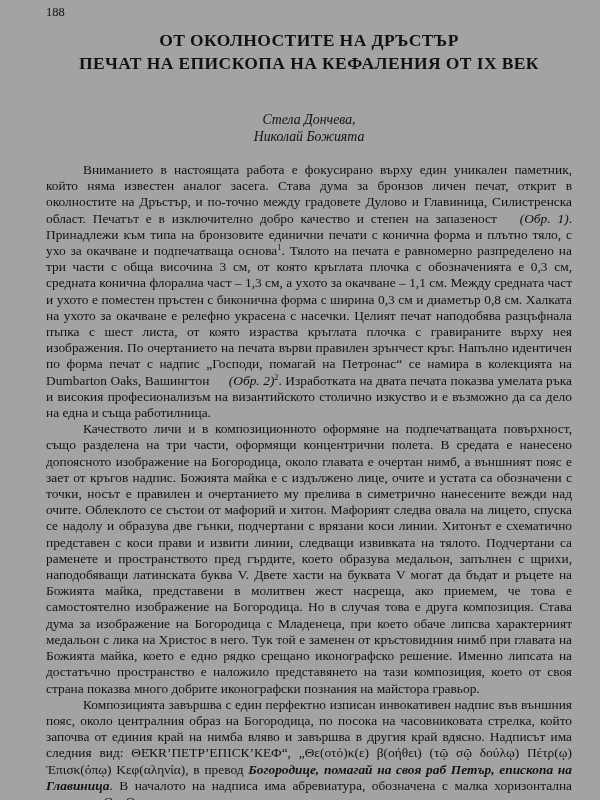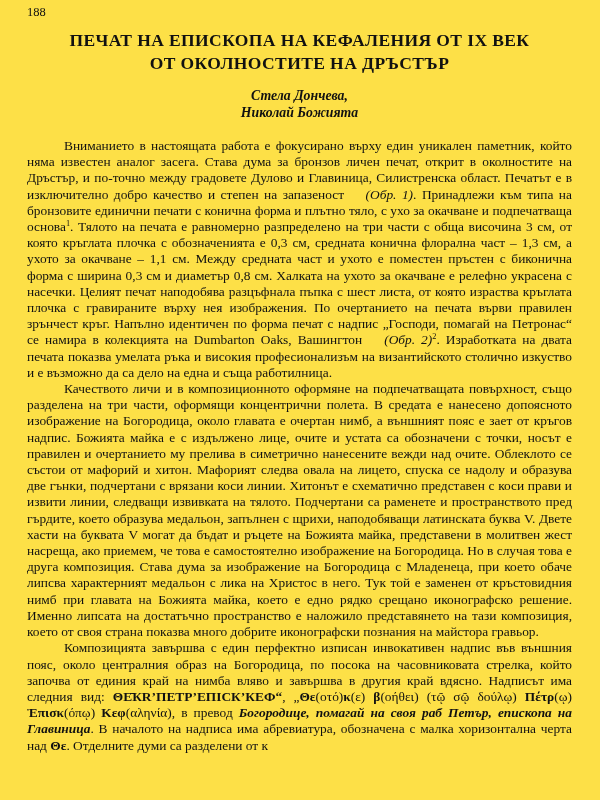--- a/index.html
+++ b/index.html
@@ -1,72 +1,71 @@
 <!DOCTYPE html>
 <html lang="bg"><head>
 <meta charset="utf-8">
 <style>
   html,body{margin:0;padding:0;background:#e8e8e8;}
   .page{
     position:relative;
     width:600px;height:800px;
     margin:0 auto;
-    background:#fde047;
+    background:#a3a3a3;
     color:#111111;
     font-family:"Liberation Serif","DejaVu Serif",serif;
     overflow:hidden;
     box-sizing:border-box;
-    padding:5px 28px 0 27px;
+    padding:5px 28px 0 46px;
   }
   .page-number{
     font-size:12.5px;
     line-height:15px;
     text-align:left;
   }
   .title{
     margin-top:9px;
     text-align:center;
     font-weight:700;
     font-size:17.5px;
     line-height:23px;
     letter-spacing:0.4px;
   }
   .authors{
-    margin-top:12px;
+    margin-top:36px;
     text-align:center;
     font-style:italic;
     font-size:13.8px;
     line-height:17px;
-    font-weight:bold;
   }
   .body{
     margin-top:17px;
     font-size:13.4px;
     line-height:16.2px;
     text-align:justify;
   }
   .body p{
     margin:0;
     text-indent:37px;
   }
   .i{font-style:italic;margin-left:16px;}
-  .b{font-weight:700;}
+  .b{font-weight:400;}
   .bi{font-weight:700;font-style:italic;}
   sup{font-size:0.62em;line-height:0;}
 </style>
 </head>
 <body>
 
 <div class="page">
 
   <div class="page-number">188</div>
 
   <div class="title">
+    <div>ОТ ОКОЛНОСТИТЕ НА ДРЪСТЪР</div>
     <div>ПЕЧАТ НА ЕПИСКОПА НА КЕФАЛЕНИЯ ОТ IX ВЕК</div>
-    <div>ОТ ОКОЛНОСТИТЕ НА ДРЪСТЪР</div>
   </div>
 
   <div class="authors">
     <div>Стела Дончева,</div>
     <div>Николай Божията</div>
   </div>
 
   <div class="body">
     <p><span>Вниманието в настоящата работа е фокусирано върху един уникален паметник, който няма известен аналог засега. Става дума за бронзов личен печат, открит в околностите на Дръстър, и по-точно между градовете Дулово и Главиница, Силистренска област. Печатът е в изключително добро качество и степен на запазеност </span><span class="i">(Обр. 1)</span><span>. Принадлежи към типа на бронзовите единични печати с конична форма и плътно тяло, с ухо за окачване и подпечатваща основа</span><sup>1</sup><span>. Тялото на печата е равномерно разпределено на три части с обща височина 3 см, от която кръглата плочка с обозначенията е 0,3 см, средната конична флорална част – 1,3 см, а ухото за окачване – 1,1 см. Между средната част и ухото е поместен пръстен с биконична форма с ширина 0,3 см и диаметър 0,8 см. Халката на ухото за окачване е релефно украсена с насечки. Целият печат наподобява разцъфнала пъпка с шест листа, от която израства кръглата плочка с гравираните върху нея изображения. По очертанието на печата върви правилен зрънчест кръг. Напълно идентичен по форма печат с надпис „Господи, помагай на Петронас“ се намира в колекцията на Dumbarton Oaks, Вашингтон </span><span class="i">(Обр. 2)</span><sup>2</sup><span>. Изработката на двата печата показва умелата ръка и високия професионализъм на византийското столично изкуство и е възможно да са дело на една и съща работилница.</span></p>
     <p><span>Качеството личи и в композиционното оформяне на подпечатващата повърхност, също разделена на три части, оформящи концентрични полета. В средата е нанесено допоясното изображение на Богородица, около главата е очертан нимб, а външният пояс е зает от кръгов надпис. Божията майка е с издължено лице, очите и устата са обозначени с точки, носът е правилен и очертанието му прелива в симетрично нанесените вежди над очите. Облеклото се състои от мафорий и хитон. Мафорият следва овала на лицето, спуска се надолу и образува две гънки, подчертани с врязани коси линии. Хитонът е схематично представен с коси прави и извити линии, следващи извивката на тялото. Подчертани са раменете и пространството пред гърдите, което образува медальон, запълнен с щрихи, наподобяващи латинската буква V. Двете хасти на буквата V могат да бъдат и ръцете на Божията майка, представени в молитвен жест насреща, ако приемем, че това е самостоятелно изображение на Богородица. Но в случая това е друга композиция. Става дума за изображение на Богородица с Младенеца, при което обаче липсва характерният медальон с лика на Христос в него. Тук той е заменен от кръстовидния нимб при главата на Божията майка, което е едно рядко срещано иконографско решение. Именно липсата на достатъчно пространство е наложило представянето на тази композиция, което от своя страна показва много добрите иконографски познания на майстора гравьор.</span></p>

